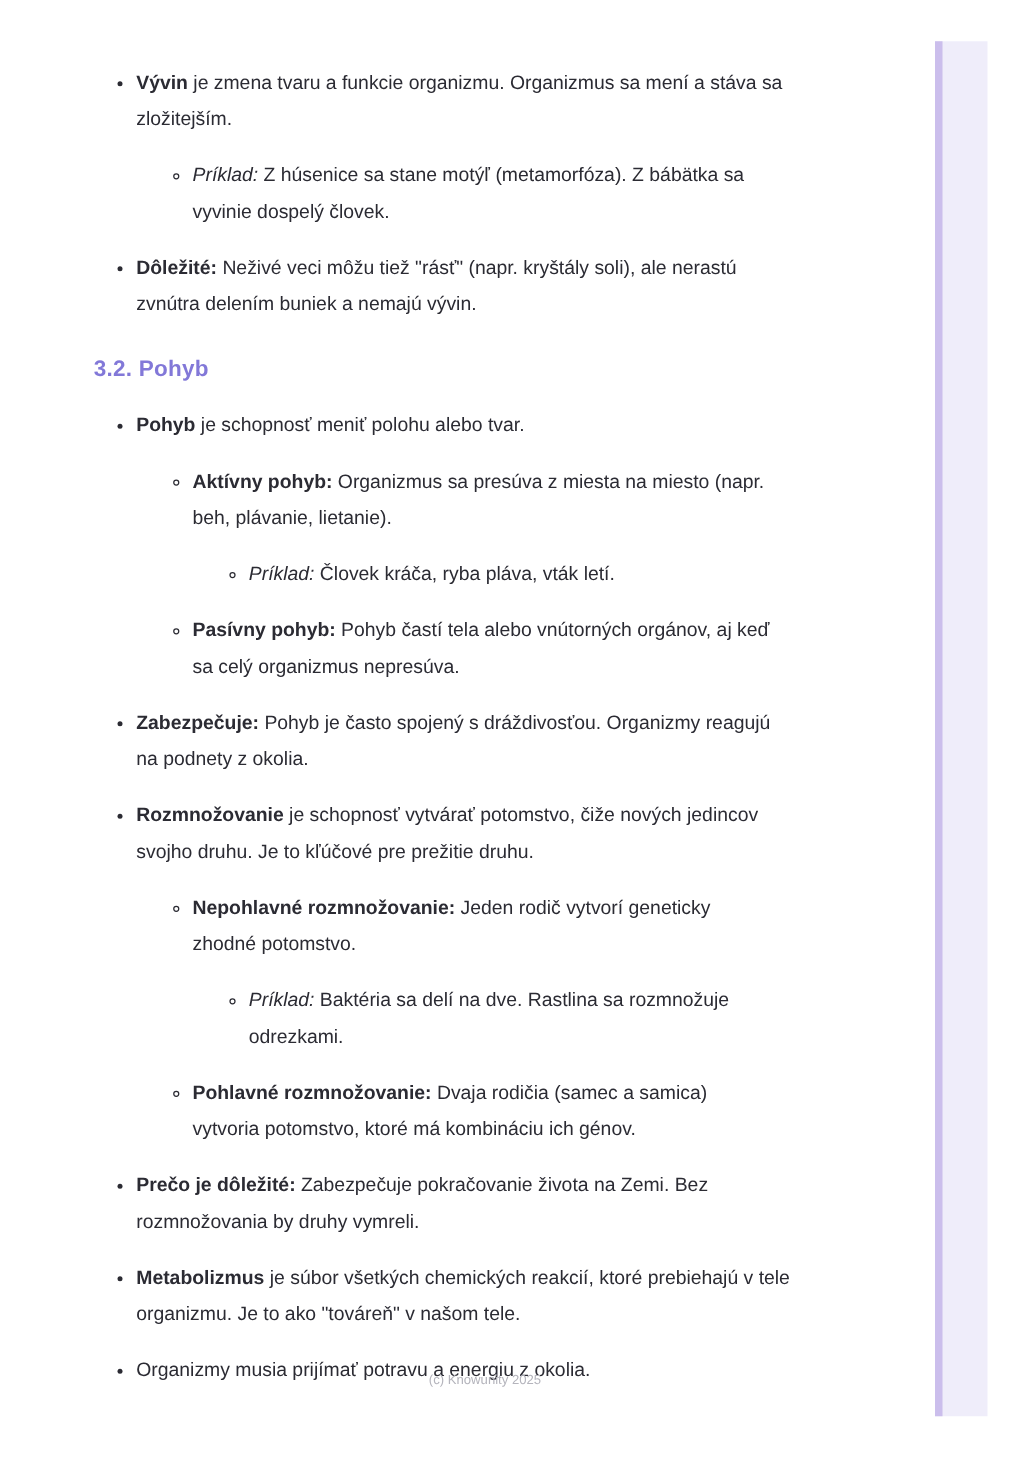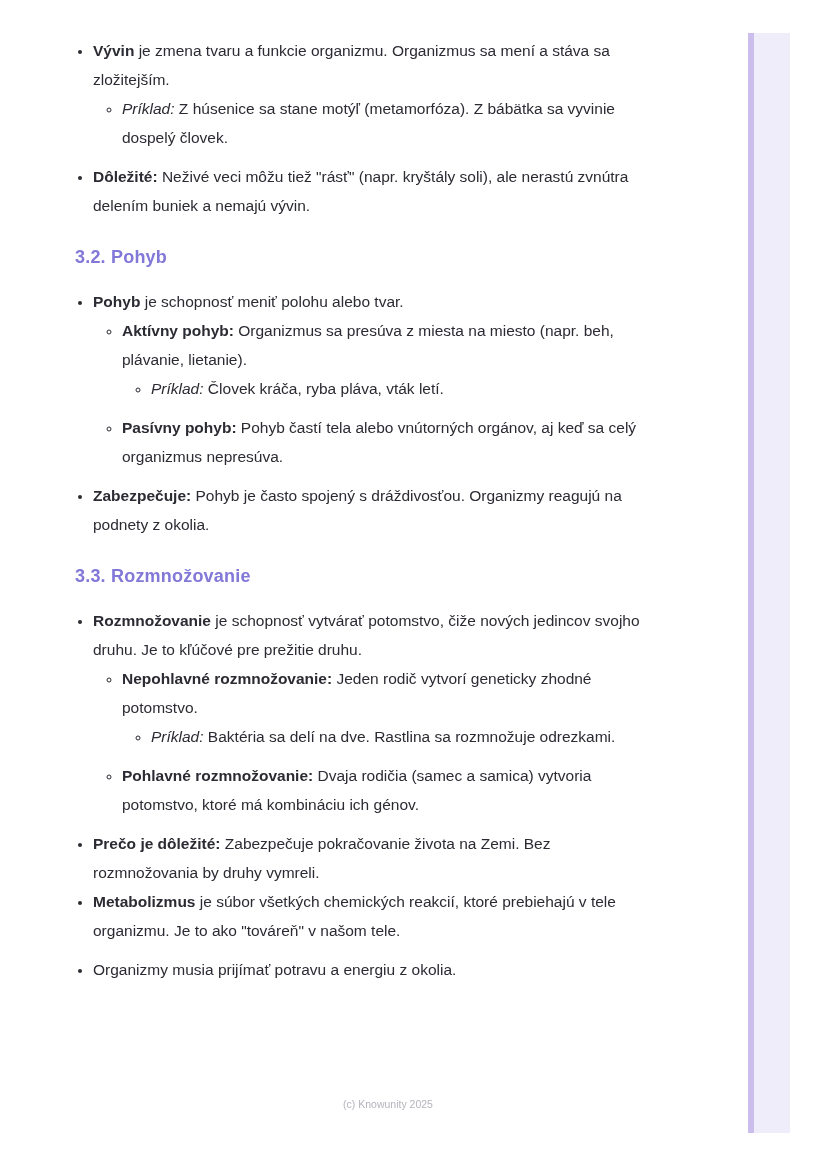--- a/index.html
+++ b/index.html
@@ -13,21 +13,21 @@
     position:absolute; left:75px; top:36px; width:575px;
     font-size:15.5px; line-height:29px;
   }
   .content h2 {
     font-size:18px; line-height:30px; font-weight:bold;
     color:var(--accent,#8278d8);
     margin:22px 0 15px 0; letter-spacing:0.2px;
   }
   .content ul { margin:0; padding-left:18px; }
   .content ul ul { padding-left:29px; }
-  .content li { margin:0; }
+  .content li { margin:16px; }
   .content li + li { margin-top:10px; }
   ul.lvl1 > li { list-style-type:disc; }
   ul.lvl2 > li, ul.lvl3 > li { list-style-type:circle; }
   .content li::marker { color:#2b2b33; font-size:0.9em; }
   .content strong { font-weight:bold; }
   .content em { font-style:italic; font-weight:normal; }
   .watermark {
     position:absolute; left:0; top:1097px; width:776px;
     text-align:center; font-size:10.5px; line-height:14px;
     color:var(--watermark,#b4b4bc); z-index:1;
@@ -56,21 +56,20 @@
       <h2>3.2. Pohyb</h2>
       <ul class="lvl1">
         <li><strong>Pohyb</strong> je schopnosť meniť polohu alebo tvar.<ul class="lvl2">
             <li><strong>Aktívny pohyb:</strong> Organizmus sa presúva z miesta na miesto (napr. beh, plávanie, lietanie).<ul class="lvl3">
                 <li><em>Príklad:</em> Človek kráča, ryba pláva, vták letí.</li>
               </ul></li>
             <li><strong>Pasívny pohyb:</strong> Pohyb častí tela alebo vnútorných orgánov, aj keď sa celý organizmus nepresúva.</li>
           </ul></li>
         <li><strong>Zabezpečuje:</strong> Pohyb je často spojený s dráždivosťou. Organizmy reagujú na podnety z okolia.</li>
       </ul>
-      <h2>3.3. Rozmnožovanie</h2>
       <ul class="lvl1">
         <li><strong>Rozmnožovanie</strong> je schopnosť vytvárať potomstvo, čiže nových jedincov svojho druhu. Je to kľúčové pre prežitie druhu.<ul class="lvl2">
             <li><strong>Nepohlavné rozmnožovanie:</strong> Jeden rodič vytvorí geneticky zhodné potomstvo.<ul class="lvl3">
                 <li><em>Príklad:</em> Baktéria sa delí na dve. Rastlina sa rozmnožuje odrezkami.</li>
               </ul></li>
             <li><strong>Pohlavné rozmnožovanie:</strong> Dvaja rodičia (samec a samica) vytvoria potomstvo, ktoré má kombináciu ich génov.</li>
           </ul></li>
         <li><strong>Prečo je dôležité:</strong> Zabezpečuje pokračovanie života na Zemi. Bez rozmnožovania by druhy vymreli.</li>
       </ul>
       <ul class="lvl1">

